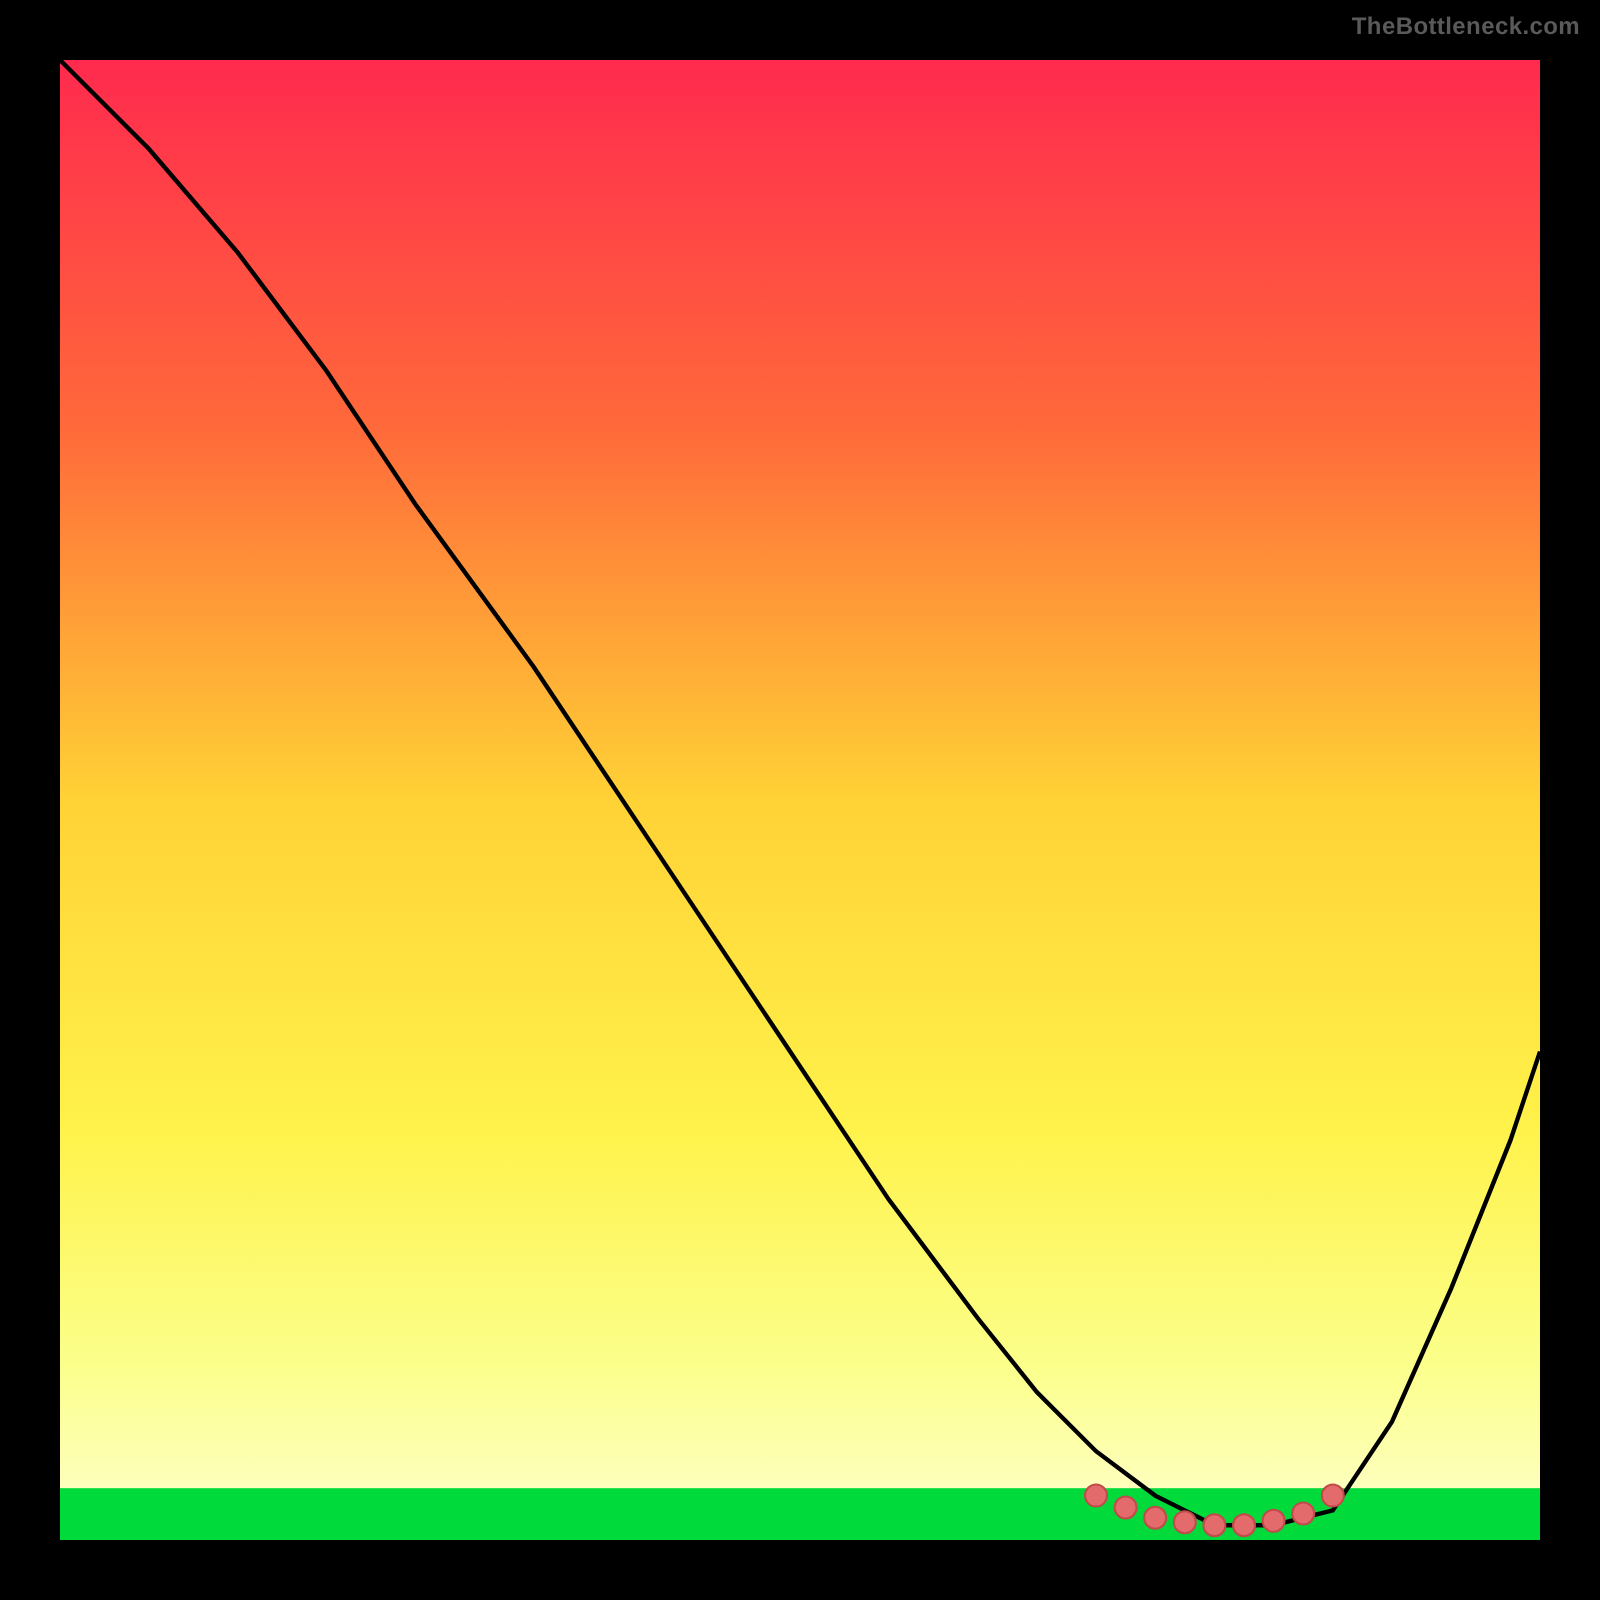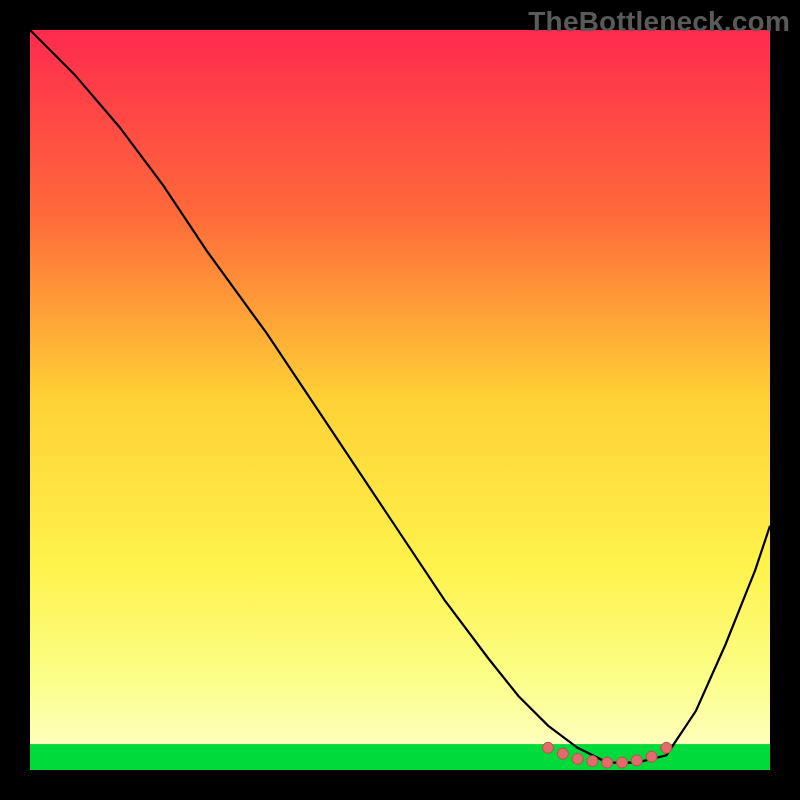--- a/index.html
+++ b/index.html
@@ -15,21 +15,21 @@
     position: relative;
     width: 800px;
     height: 800px;
     background: #000;
   }
   .watermark {
     position: absolute;
     top: 6px;
     right: 10px;
     color: #5a5a5a;
-    font-size: 28px;
+    font-size: 12px;
     font-weight: 600;
     letter-spacing: 0.2px;
     z-index: 5;
   }
   .plot-area {
     position: absolute;
     left: 30px;
     top: 30px;
     width: 740px;
     height: 740px;

